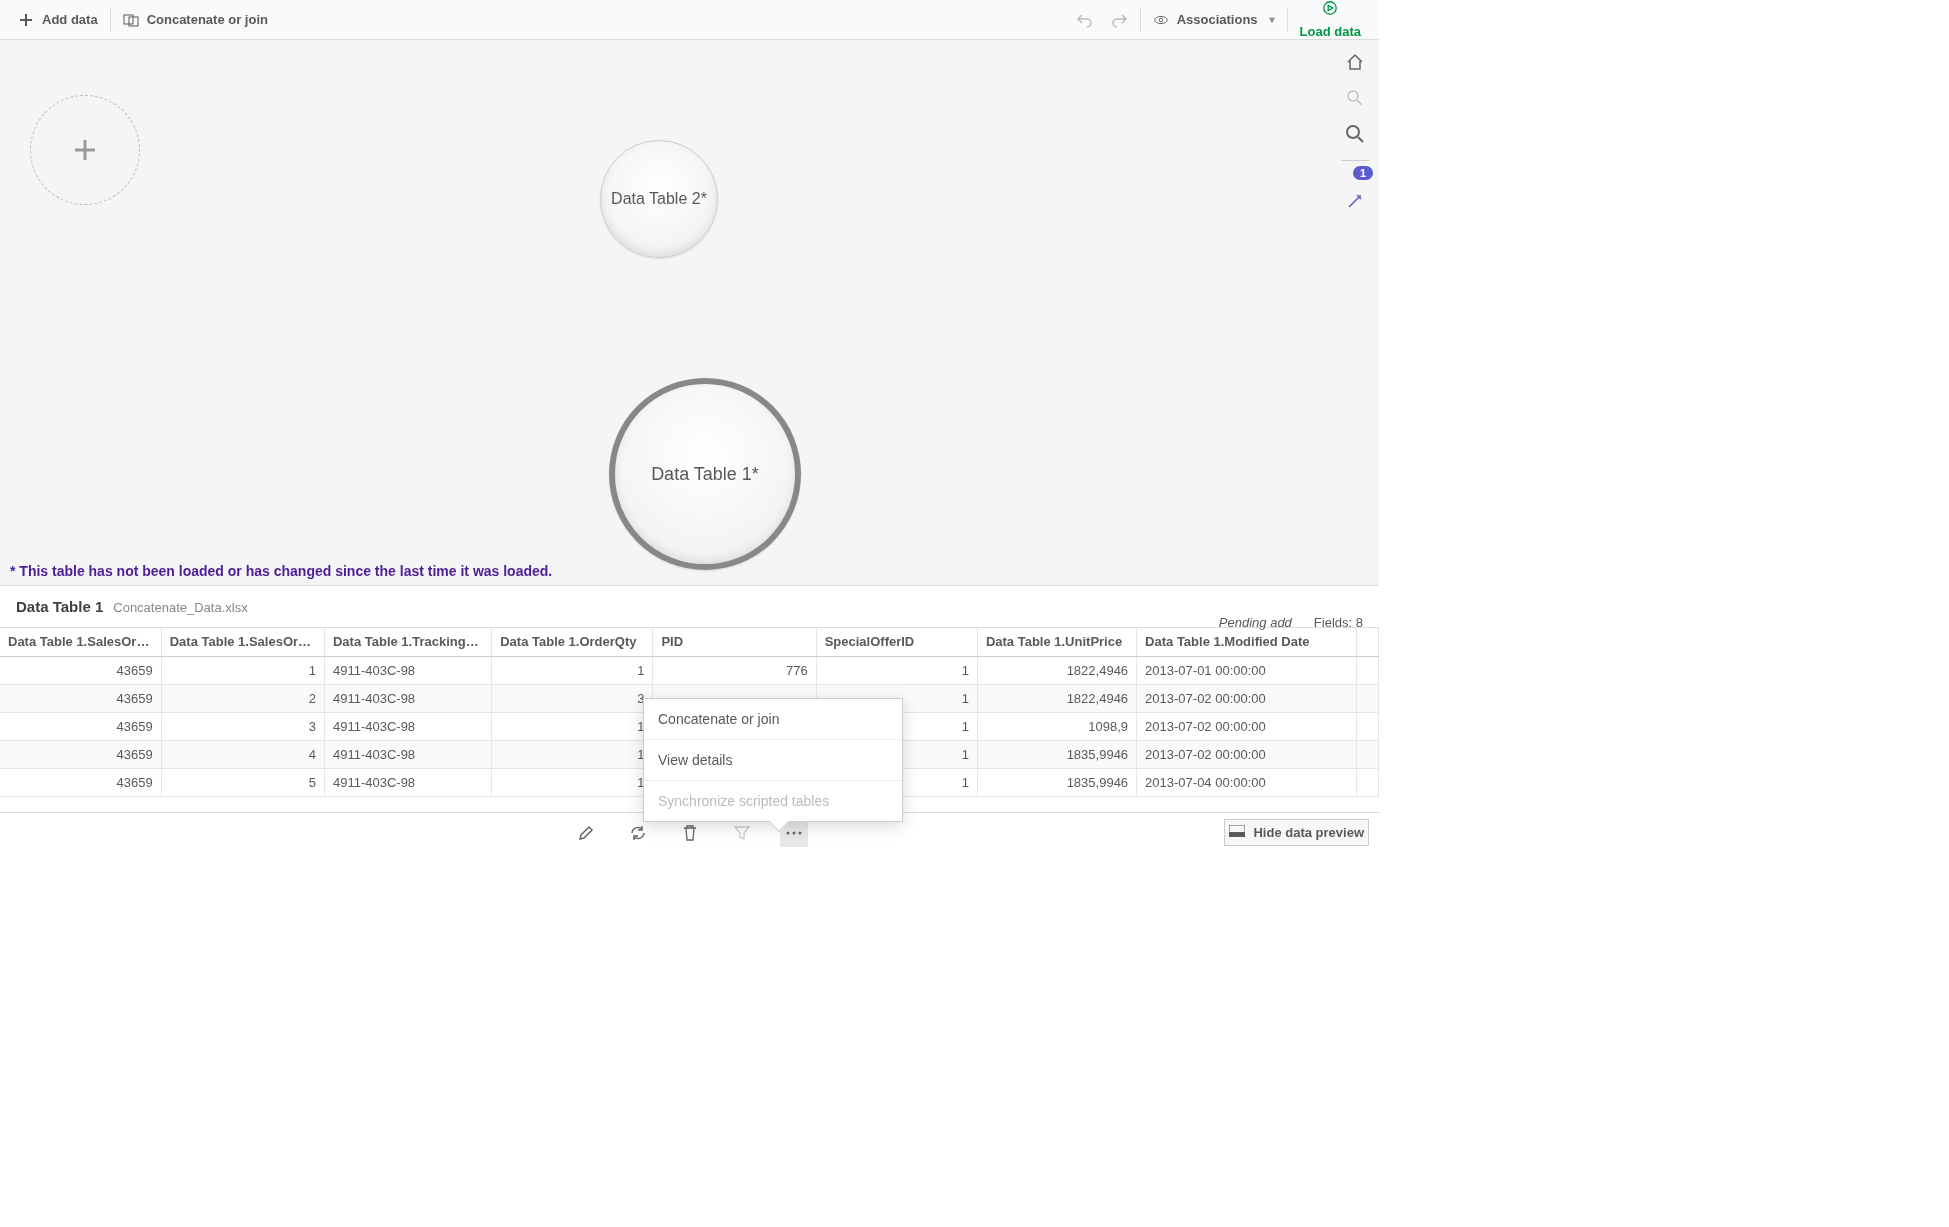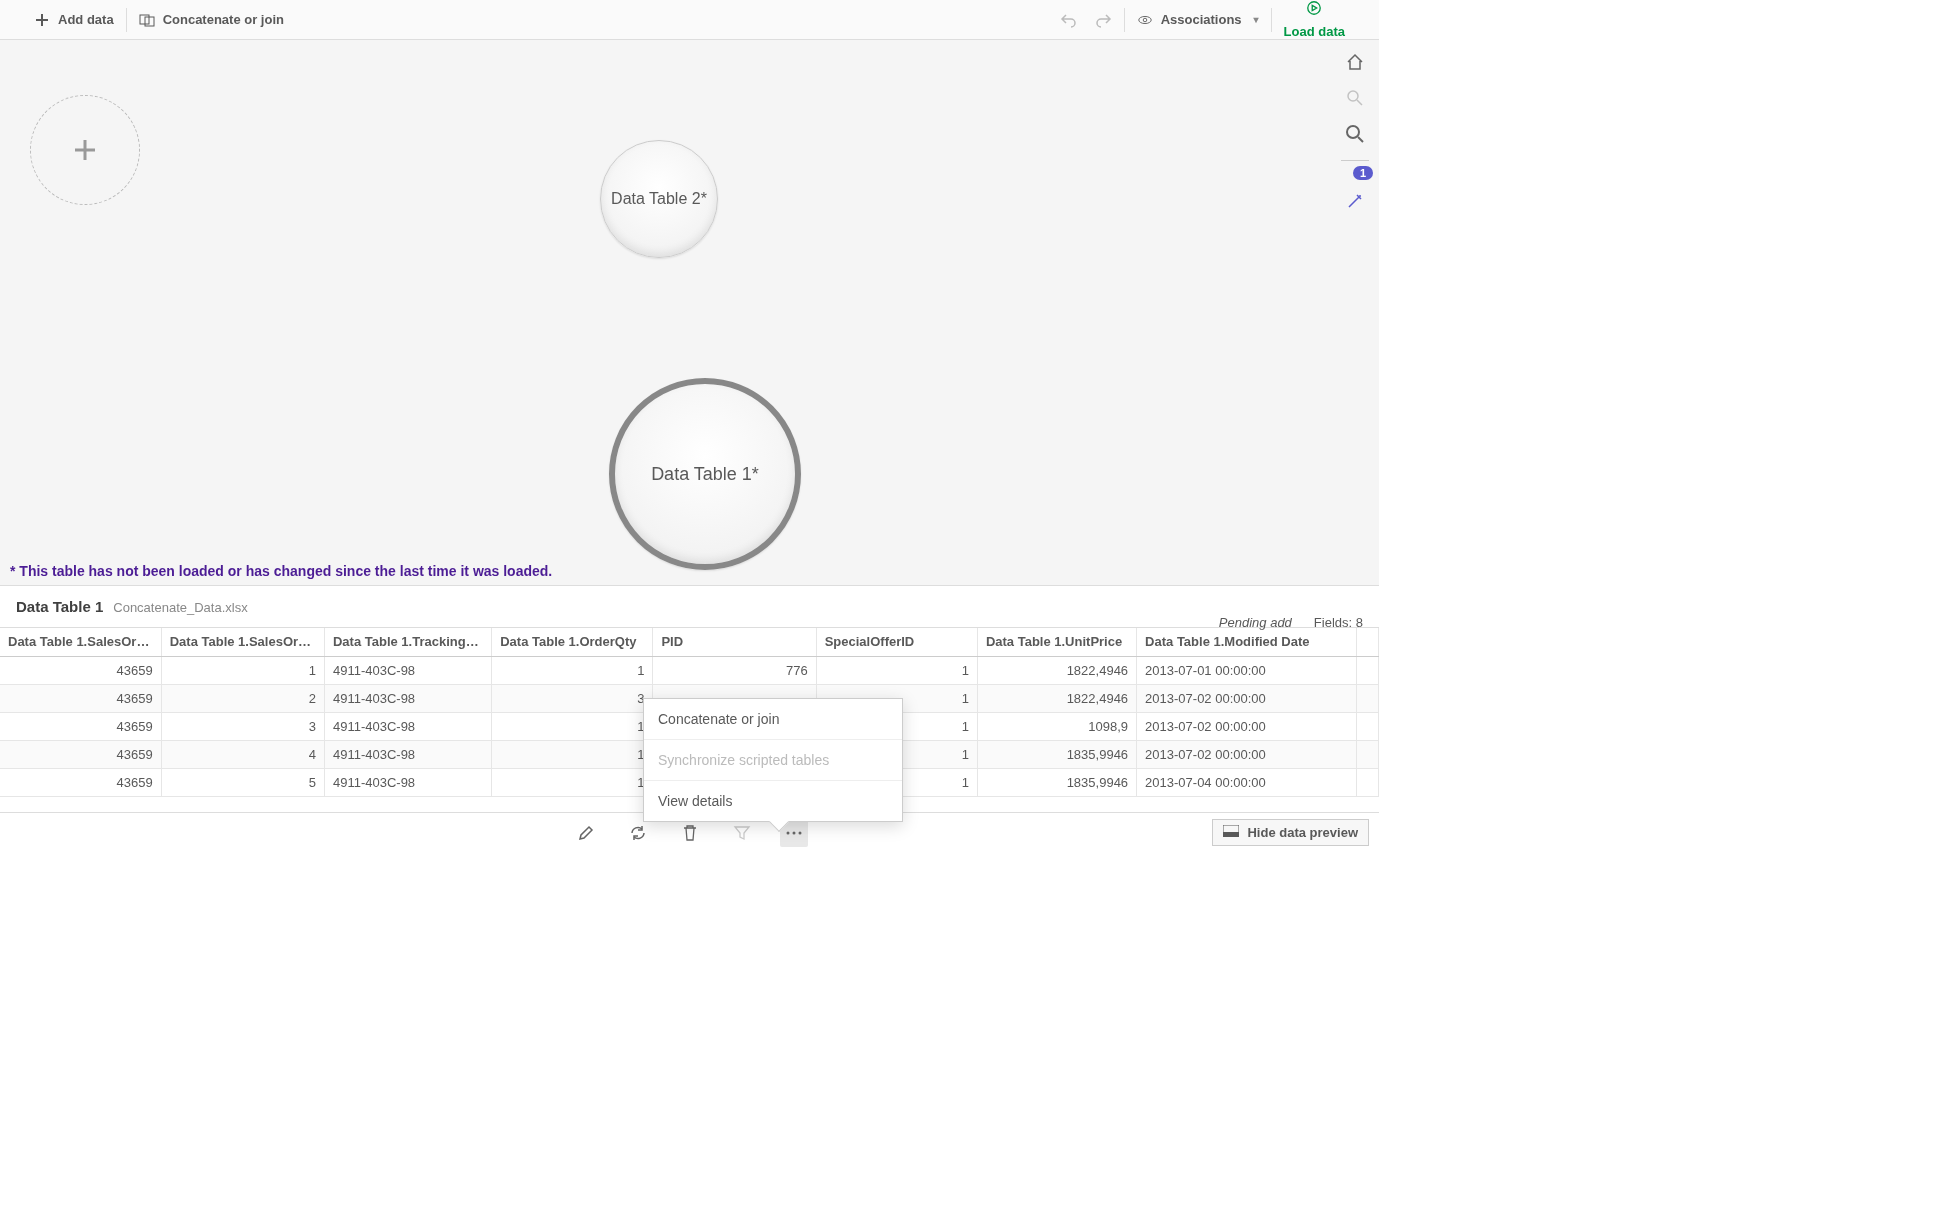--- a/index.html
+++ b/index.html
@@ -10,21 +10,21 @@
   background: #fff;
   overflow: hidden;
   width: 1379px;
   height: 869px;
 }
 .toolbar {
   height: 40px;
   border-bottom: 1px solid #ddd;
   display: flex;
   align-items: center;
-  padding: 0 24px;
+  padding: 0 8px;
   background: #fafafa;
   justify-content: space-between;
 }
 .toolbar-left, .toolbar-right { display: flex; align-items: center; height: 100%; }
 .tb-btn {
   display: flex;
   align-items: center;
   padding: 0 10px;
   height: 100%;
   cursor: pointer;
@@ -160,21 +160,21 @@
   position: absolute; left: 50%; transform: translateX(-50%);
   display: flex; gap: 24px; align-items: center;
 }
 .bb-btn { width: 28px; height: 28px; display:flex; align-items:center; justify-content:center; cursor:pointer; color:#666; border-radius:2px; }
 .bb-btn.disabled { color: #ccc; cursor: default; }
 .bb-btn.active { background: #e8e8e8; }
 .bb-right {
   position: absolute; right: 10px;
   display: flex; align-items: center; gap: 8px;
   border: 1px solid #ccc;
-  padding: 5px 10px;
+  padding: 5px 4px;
   cursor: pointer;
   font-size: 13px;
   font-weight: 600;
   color: #595959;
   background: #f7f7f7;
 }
 </style>
 </head>
 <body>
 
@@ -417,17 +417,17 @@
           <rect x="0" y="7" width="16" height="5" fill="#595959"></rect>
         </svg>
     </span>
     <span>Hide data preview</span>
   </div>
 </div>
 
 <div class="context-menu">
   <div id="cm-items">
       <div class="cm-item">Concatenate or join</div>
+      <div class="cm-item">View details</div>
       <div class="cm-item disabled">Synchronize scripted tables</div>
-      <div class="cm-item">View details</div>
     </div>
   <div class="cm-pointer"></div>
 </div>
 
 </body></html>

